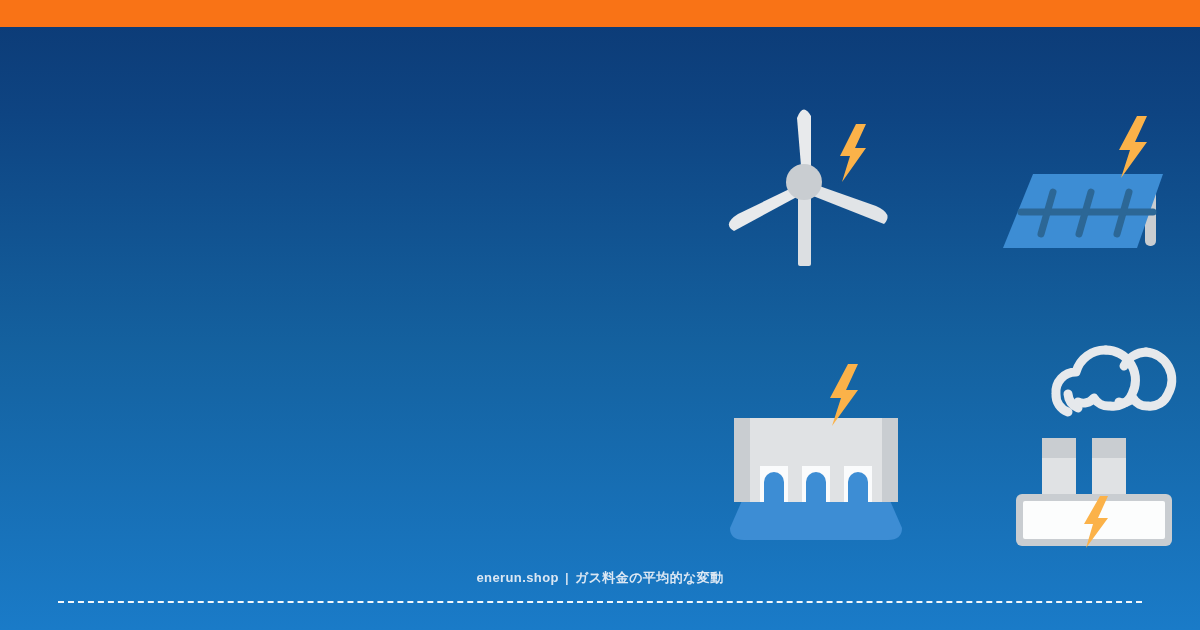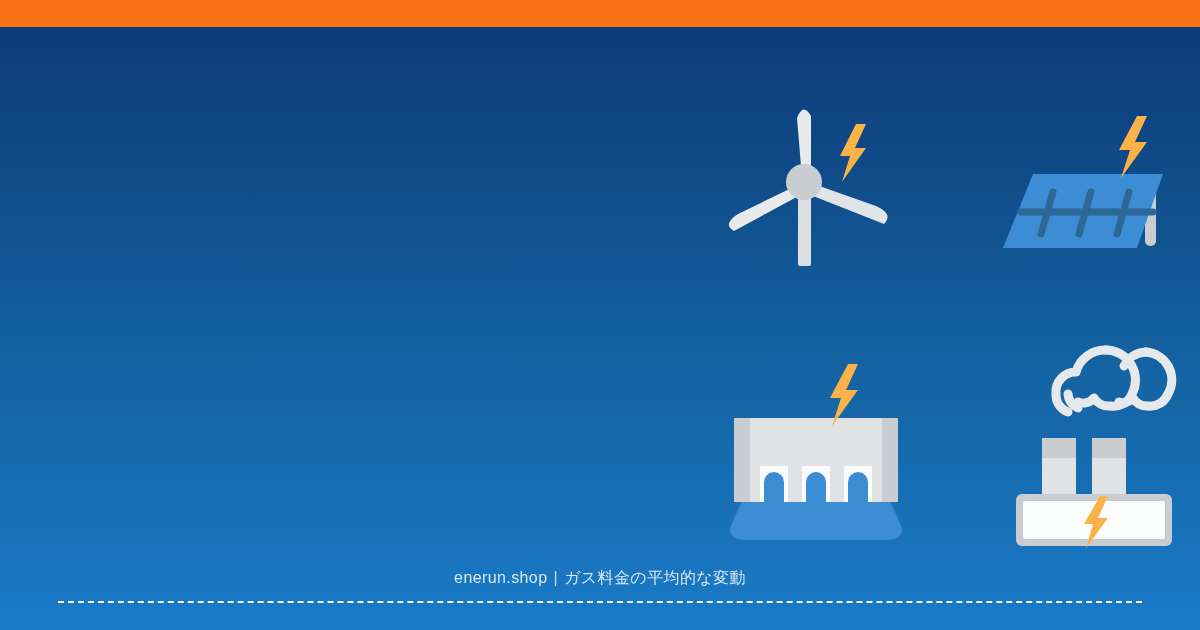--- a/index.html
+++ b/index.html
@@ -51,22 +51,22 @@
     position: absolute;
     left: 0;
     top: 568px;
     width: 1200px;
     text-align: center;
     pointer-events: none;
   }
   .footer-text {
     display: inline-block;
     color: #dbe7f3;
-    font-size: 16px;
-    font-weight: 400;
+    font-size: 13px;
+    font-weight: 700;
     letter-spacing: 0.4px;
     white-space: nowrap;
   }
   .footer-sep {
     display: inline-block;
     padding: 0 6px;
     color: #c9dcee;
   }
   .footer-rule {
     position: absolute;

